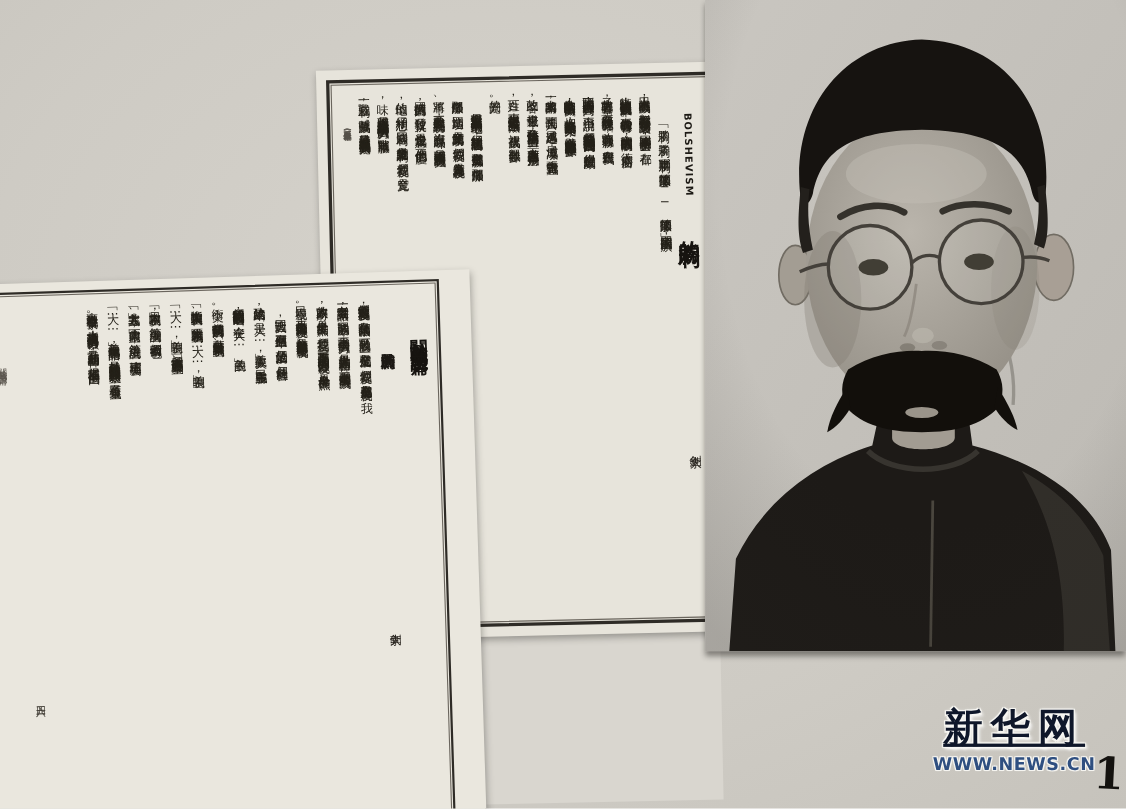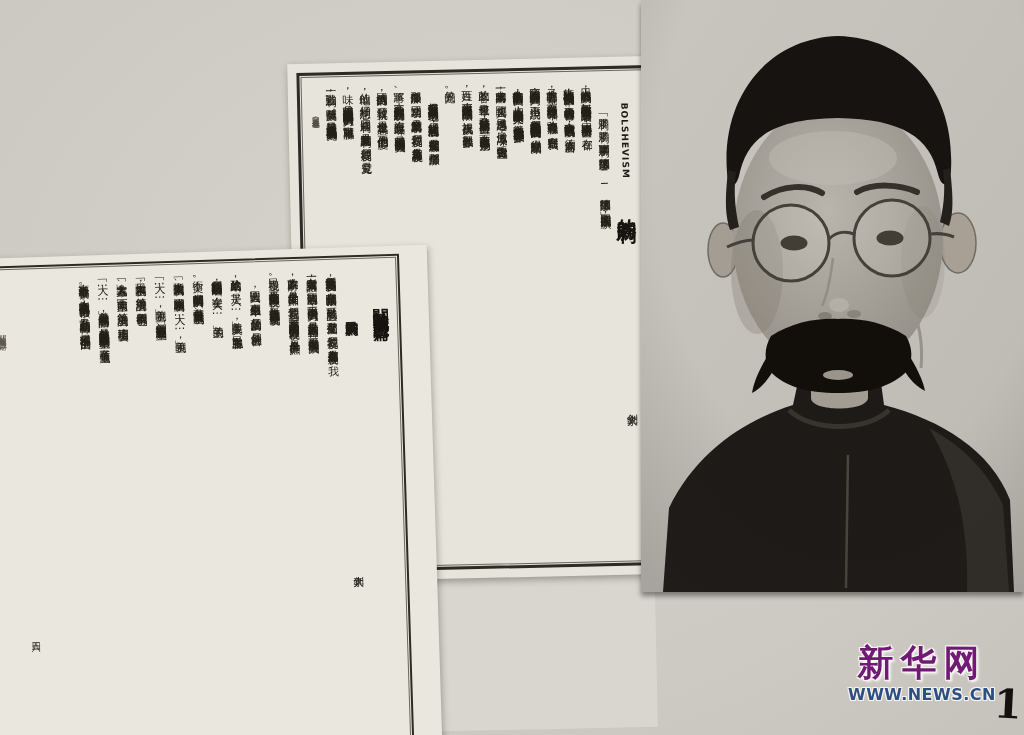--- a/index.html
+++ b/index.html
@@ -192,16 +192,16 @@
 
     <path d="M130,336 C152,322 176,318 197,319 C218,318 243,322 265,336 C272,348 272,360 266,371 C252,386 228,393 197,393 C166,393 142,386 129,371 C123,360 123,348 130,336 Z" fill="#120f0b"></path>
     <path d="M129,352 C120,366 113,380 111,393 C119,389 127,380 132,371 Z" fill="#120f0b"></path>
     <path d="M266,352 C275,366 282,380 284,391 C276,387 268,379 263,370 Z" fill="#120f0b"></path>
     <ellipse cx="197" cy="375" rx="15" ry="5" fill="#9a948a"></ellipse>
     <rect width="383" height="592" fill="url(#vign)"></rect>
   </svg>
 </div>
 
 <div class="watermark">
-  <div class="wm-cn" style="color: #701a75;">新华网</div>
+  <div class="wm-cn" style="color: #0f172a; text-decoration: underline;">新华网</div>
   <div class="wm-url" style="color: rgb(47, 79, 128);">WWW.NEWS.CN</div>
 </div>
 <div class="photo-index">1</div>
 
 </body></html>

